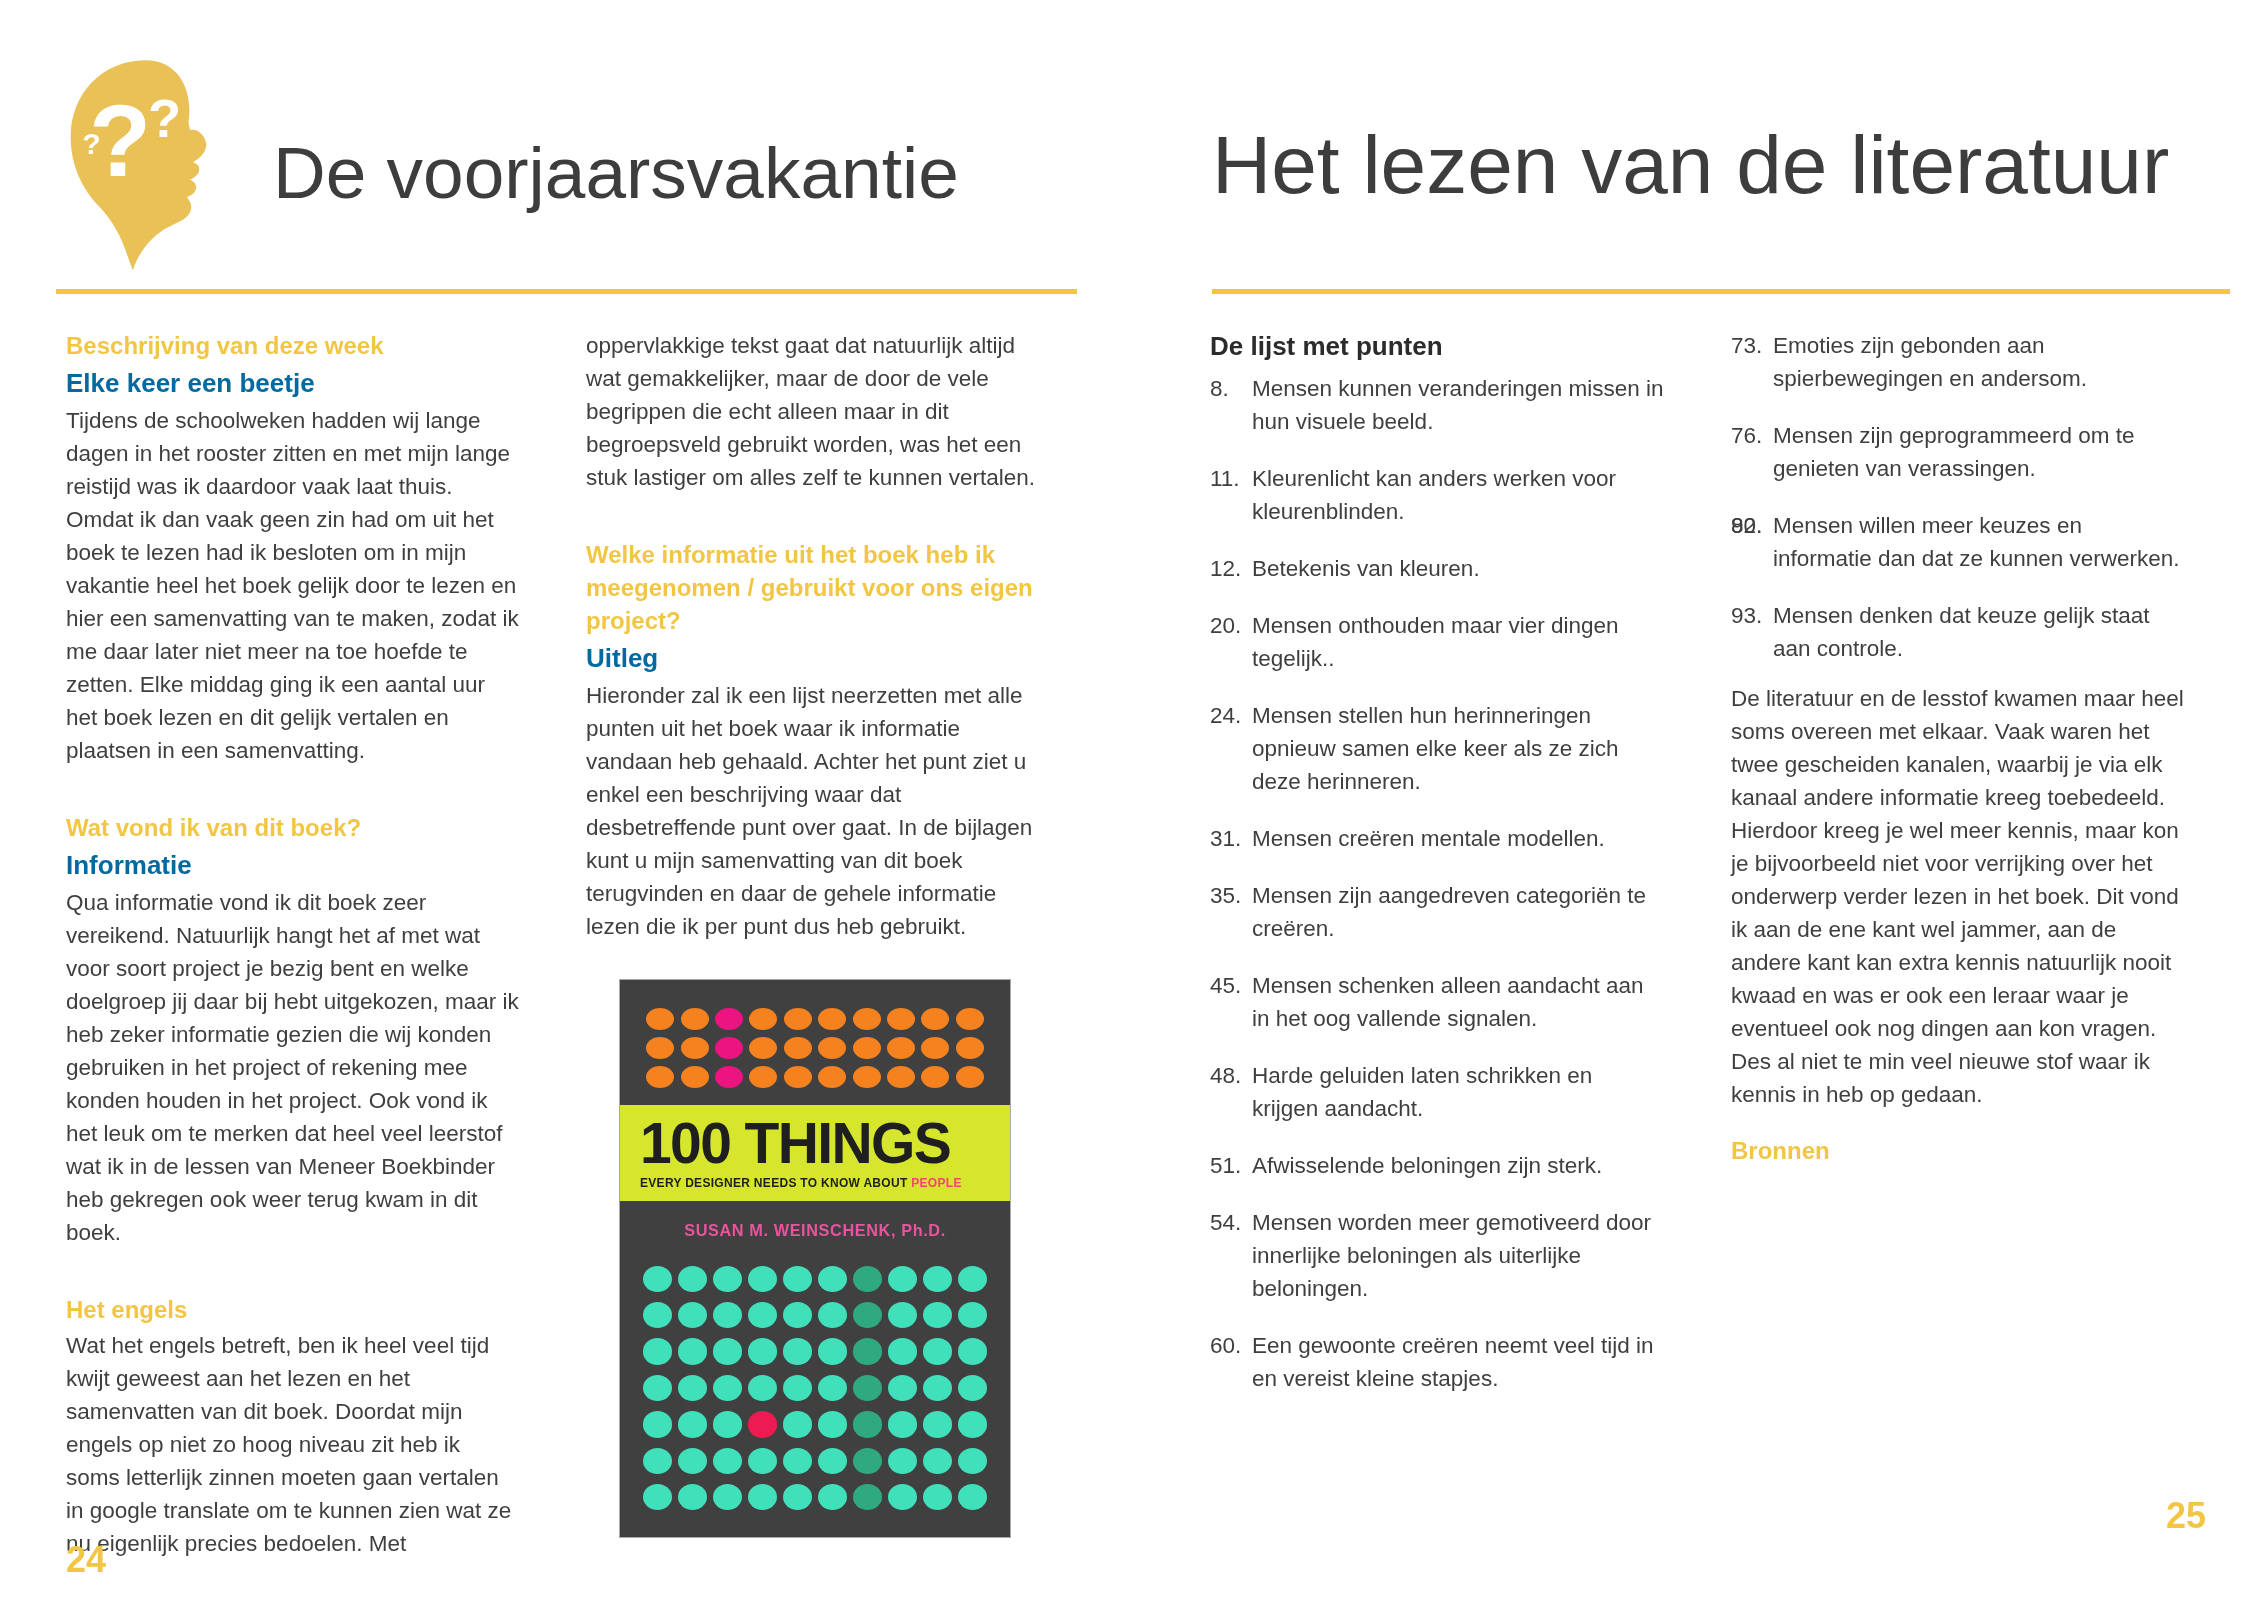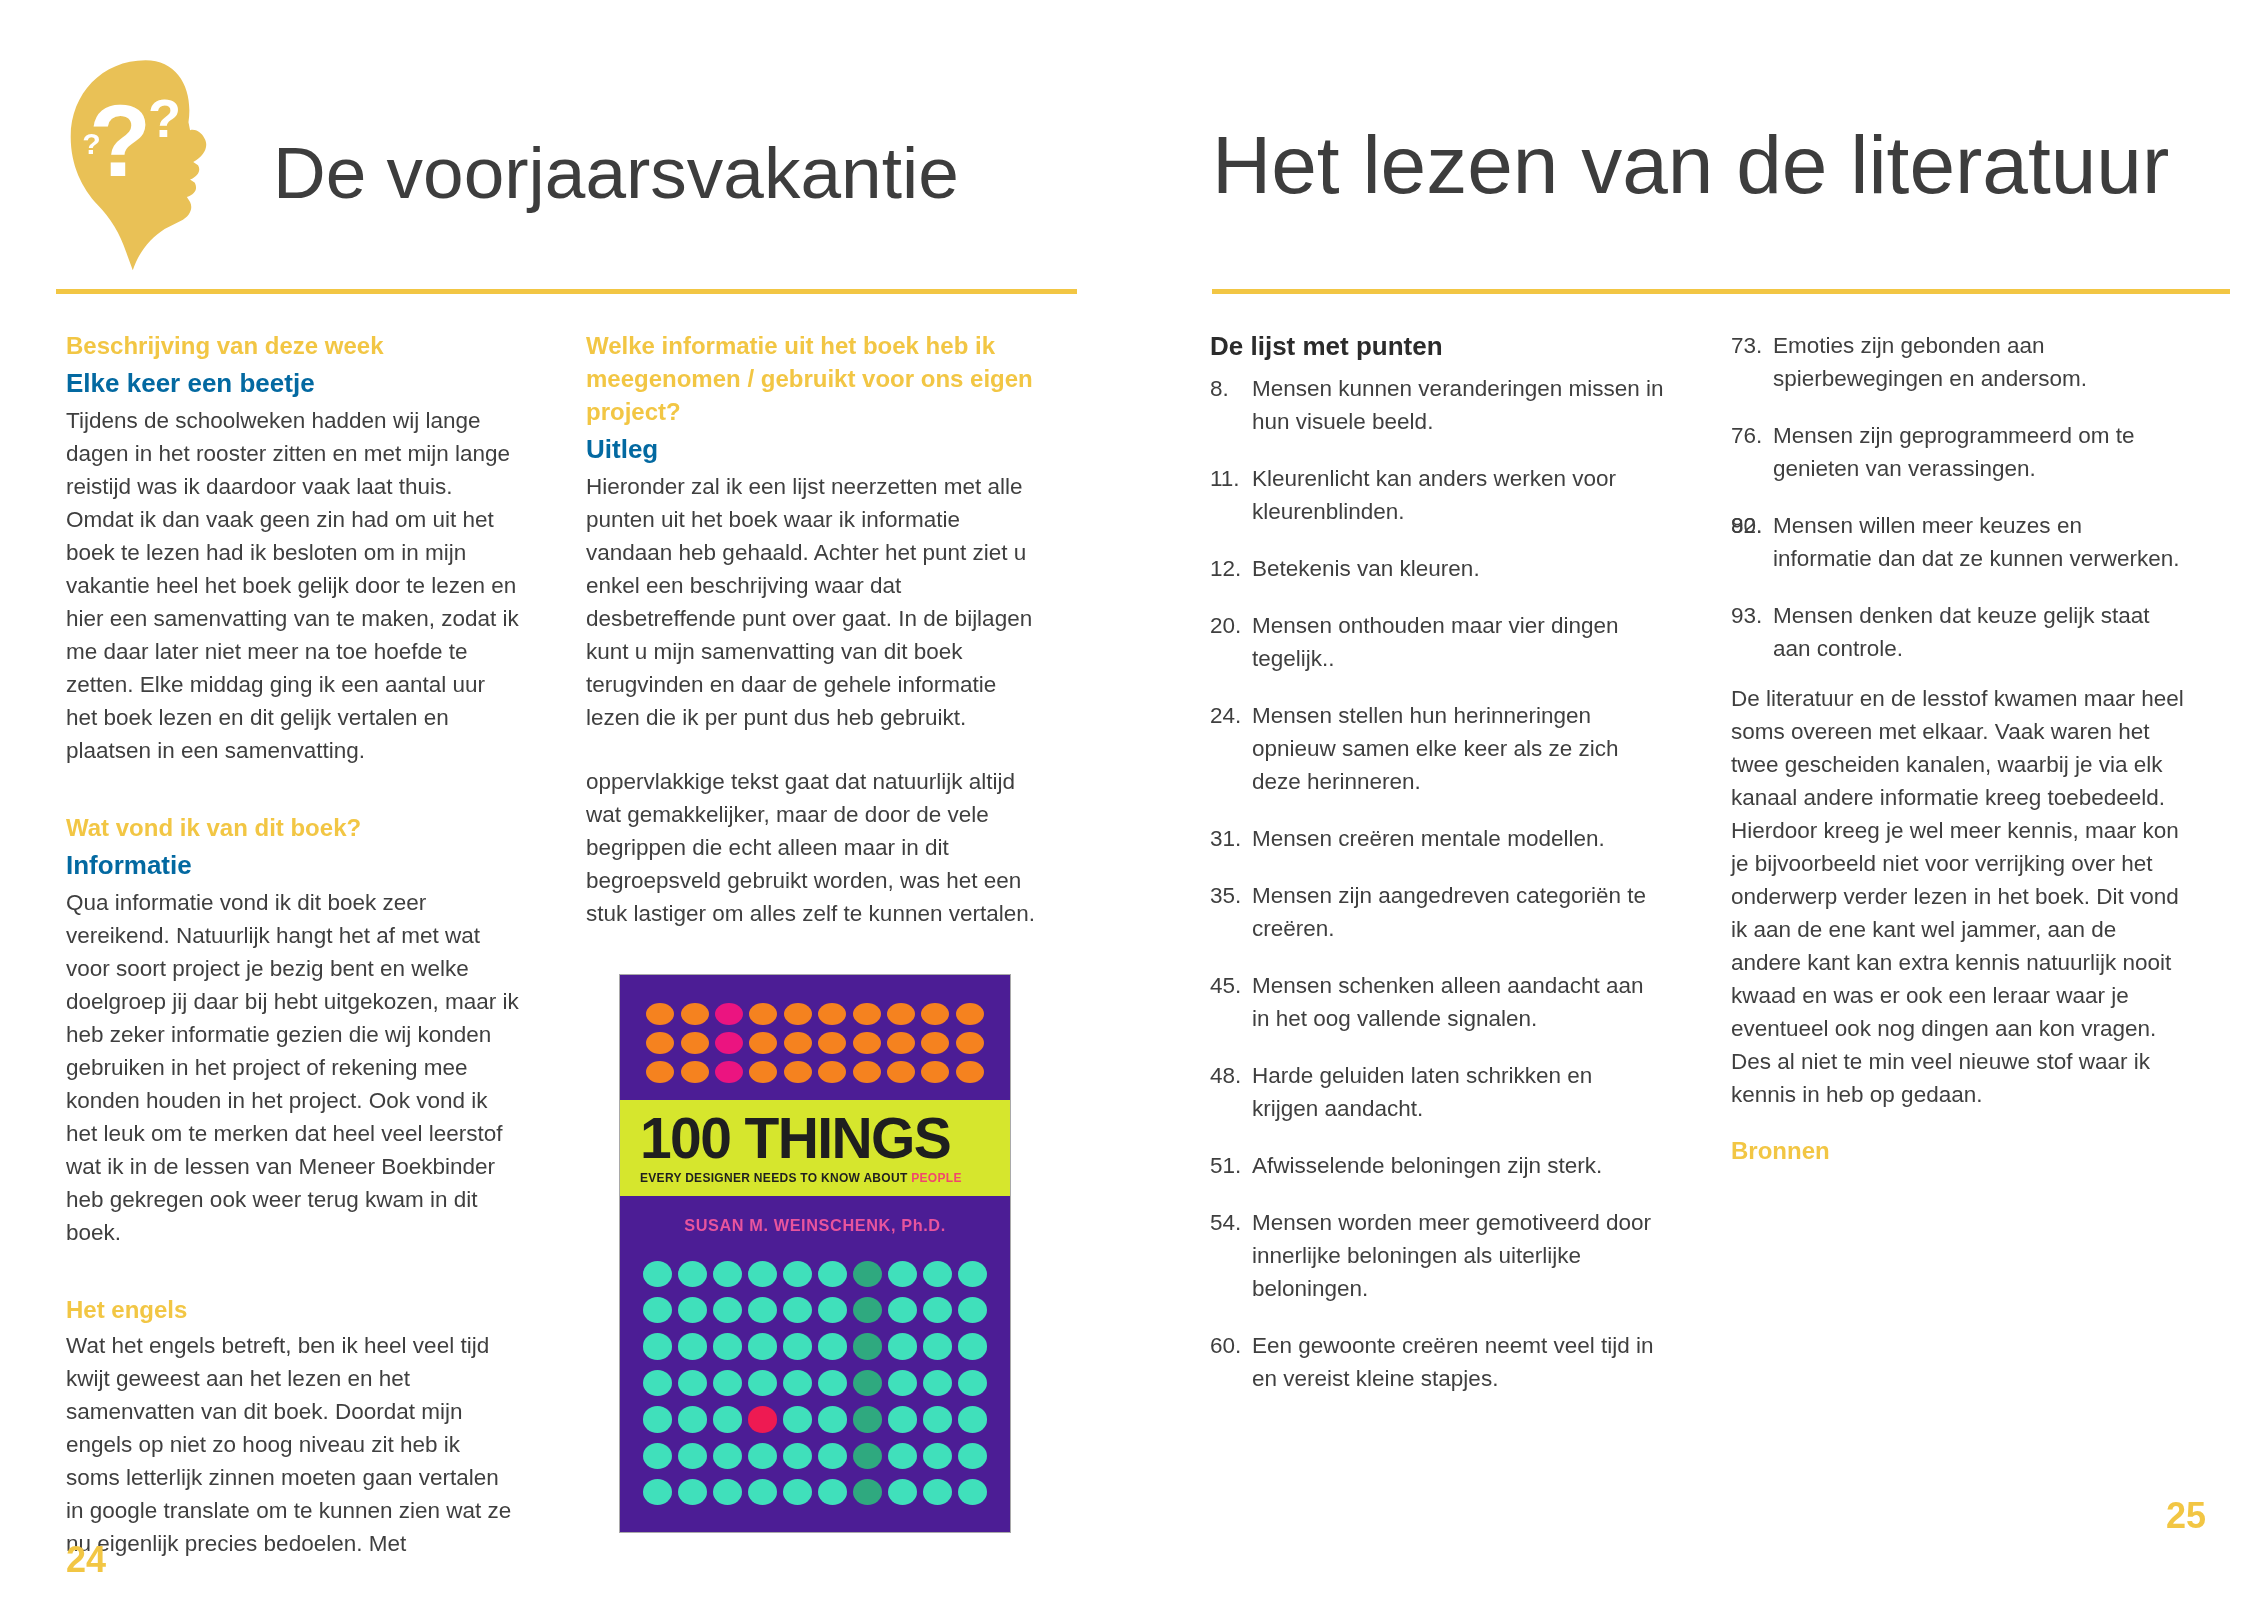--- a/index.html
+++ b/index.html
@@ -29,21 +29,21 @@
   
   .list-head{color:#2b2b2b;font-weight:700;font-size:26px;line-height:34px;margin:0 0 9.3px 0;}
   .pt{position:relative;padding-left:42px;margin:0 0 24px 0;}
   .pt .num{position:absolute;left:0;top:0;}
   
   .pagenum{position:absolute;font-size:36px;font-weight:700;color:#f2c644;}
   .pn-left{left:66px;top:1495px;margin-top:44px;}
   .pn-right{left:2166px;top:1495px;}
   
   .cover{
-    width:392px;margin:36px 0 0 33px;background:#4c1d95;
+    width:392px;margin:36px 0 0 33px;background:#404040;
     border:0.8px solid #a9a9a9;box-sizing:border-box;
   }
   .dots{display:grid;grid-template-columns:repeat(10,1fr);justify-items:center;}
   .dots-top{padding:28px 23px 17px 23px;row-gap:7px;}
   .dots-top .dot{width:28px;height:22px;border-radius:50%;display:block;}
   .dots-bottom{padding:14px 20px 26.4px 20px;row-gap:10px;}
   .dots-bottom .dot{width:29.5px;height:26.4px;border-radius:50%;display:block;}
   .band{background:#d6e62d;padding:7.8px 20px 9.3px 20px;}
   .band-title{color:#1f1f1f;font-weight:700;font-size:57px;line-height:61px;letter-spacing:-1.6px;white-space:nowrap;}
   .band-sub{color:#1f1f1f;font-weight:700;font-size:12px;line-height:18.6px;letter-spacing:0.3px;white-space:nowrap;}
@@ -95,27 +95,27 @@
       <div class="sub-head">Informatie</div>
       <p class="body-par">Qua informatie vond ik dit boek zeer vereikend. Natuurlijk hangt het af met wat voor soort project je bezig bent en welke doelgroep jij daar bij hebt uitgekozen, maar ik heb zeker informatie gezien die wij konden gebruiken in het project of rekening mee konden houden in het project. Ook vond ik het leuk om te merken dat heel veel leerstof wat ik in de lessen van Meneer Boekbinder heb gekregen ook weer terug kwam in dit boek.</p>
     </div>
     <div class="section">
       <div class="yellow-head">Het engels</div>
       <p class="body-par">Wat het engels betreft, ben ik heel veel tijd kwijt geweest aan het lezen en het samenvatten van dit boek. Doordat mijn engels op niet zo hoog niveau zit heb ik soms letterlijk zinnen moeten gaan vertalen in google translate om te kunnen zien wat ze nu eigenlijk precies bedoelen. Met</p>
     </div>
   </div>
 
   <div class="col lcol2">
+    <div class="section">
+      <p class="body-par">oppervlakkige tekst gaat dat natuurlijk altijd wat gemakkelijker, maar de door de vele begrippen die echt alleen maar in dit begroepsveld gebruikt worden, was het een stuk lastiger om alles zelf te kunnen vertalen.</p>
+    </div>
     <div class="section" style="margin-bottom:31px;">
       <div class="yellow-head">Welke informatie uit het boek heb ik meegenomen / gebruikt voor ons eigen project?</div>
       <div class="sub-head">Uitleg</div>
       <p class="body-par">Hieronder zal ik een lijst neerzetten met alle punten uit het boek waar ik informatie vandaan heb gehaald. Achter het punt ziet u enkel een beschrijving waar dat desbetreffende punt over gaat. In de bijlagen kunt u mijn samenvatting van dit boek terugvinden en daar de gehele informatie lezen die ik per punt dus heb gebruikt.</p>
-    </div>
-    <div class="section">
-      <p class="body-par">oppervlakkige tekst gaat dat natuurlijk altijd wat gemakkelijker, maar de door de vele begrippen die echt alleen maar in dit begroepsveld gebruikt worden, was het een stuk lastiger om alles zelf te kunnen vertalen.</p>
     </div>
 
     <div class="cover">
       <div class="dots dots-top">
           <span class="dot" style="background: rgb(245, 130, 31);"></span>
           <span class="dot" style="background: rgb(245, 130, 31);"></span>
           <span class="dot" style="background: rgb(235, 20, 128);"></span>
           <span class="dot" style="background: rgb(245, 130, 31);"></span>
           <span class="dot" style="background: rgb(245, 130, 31);"></span>
           <span class="dot" style="background: rgb(245, 130, 31);"></span>

